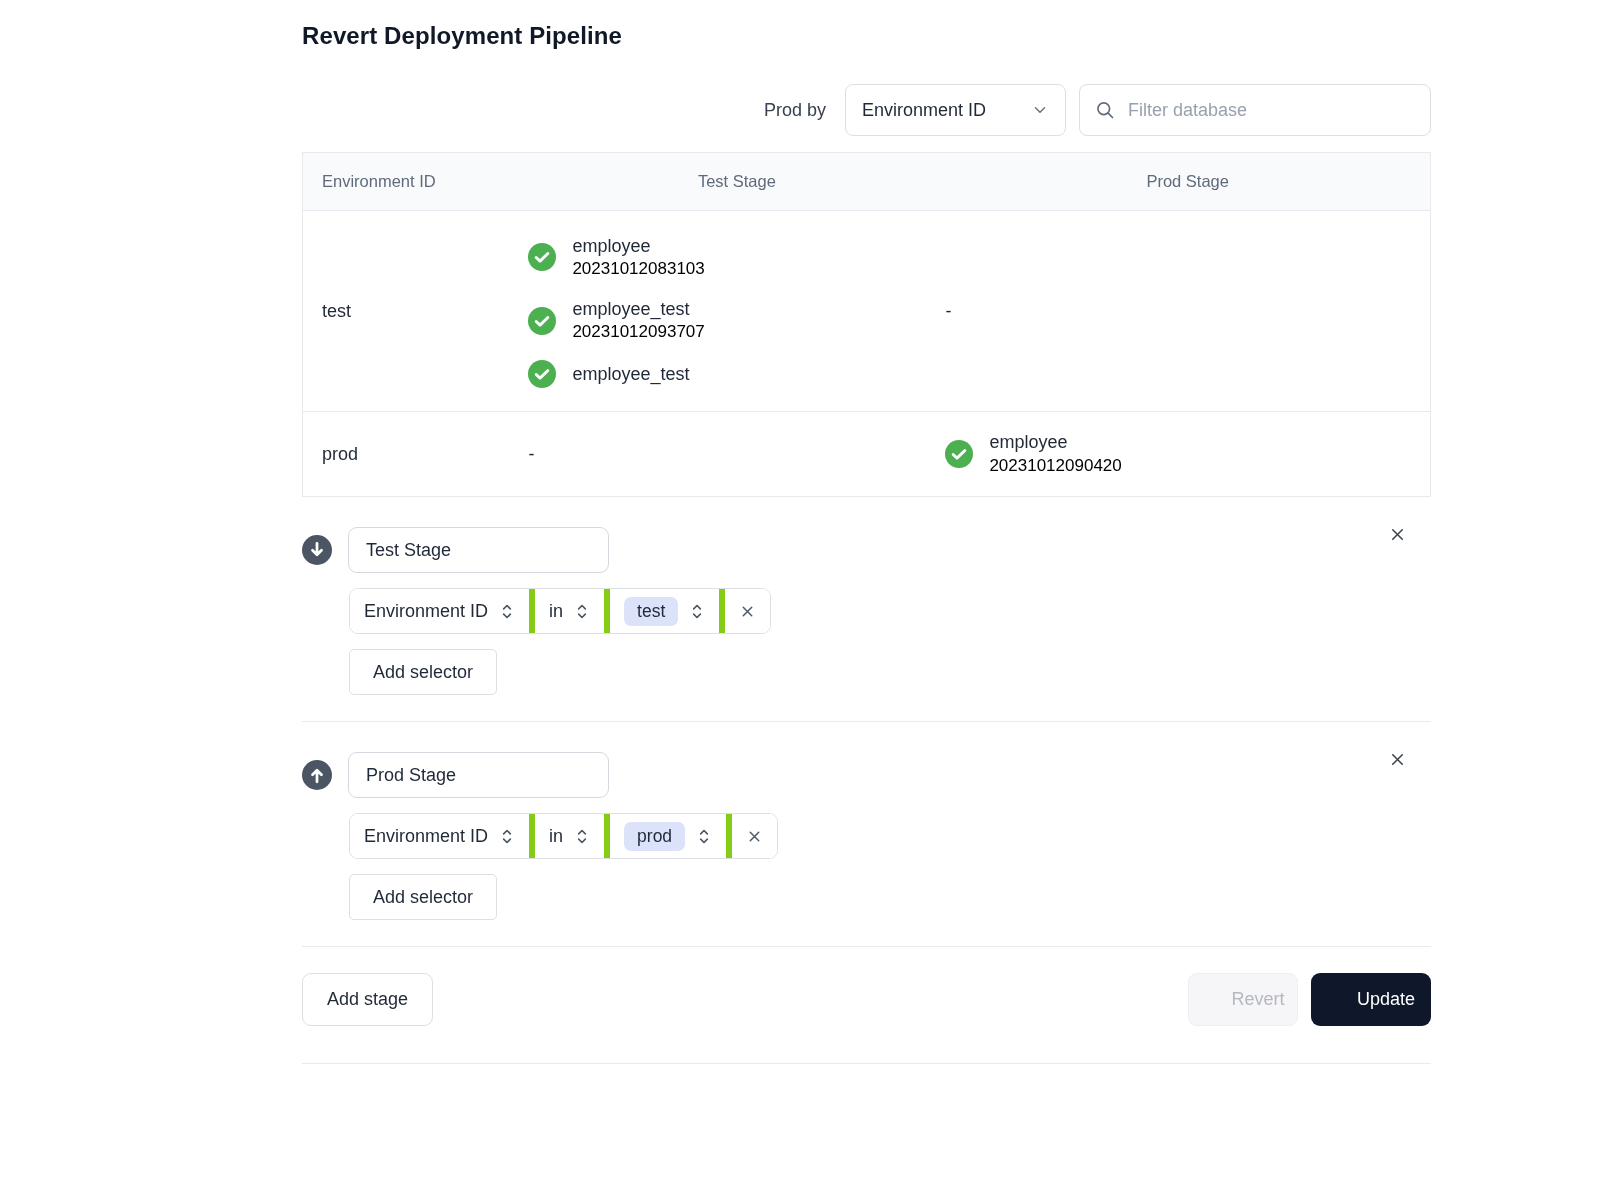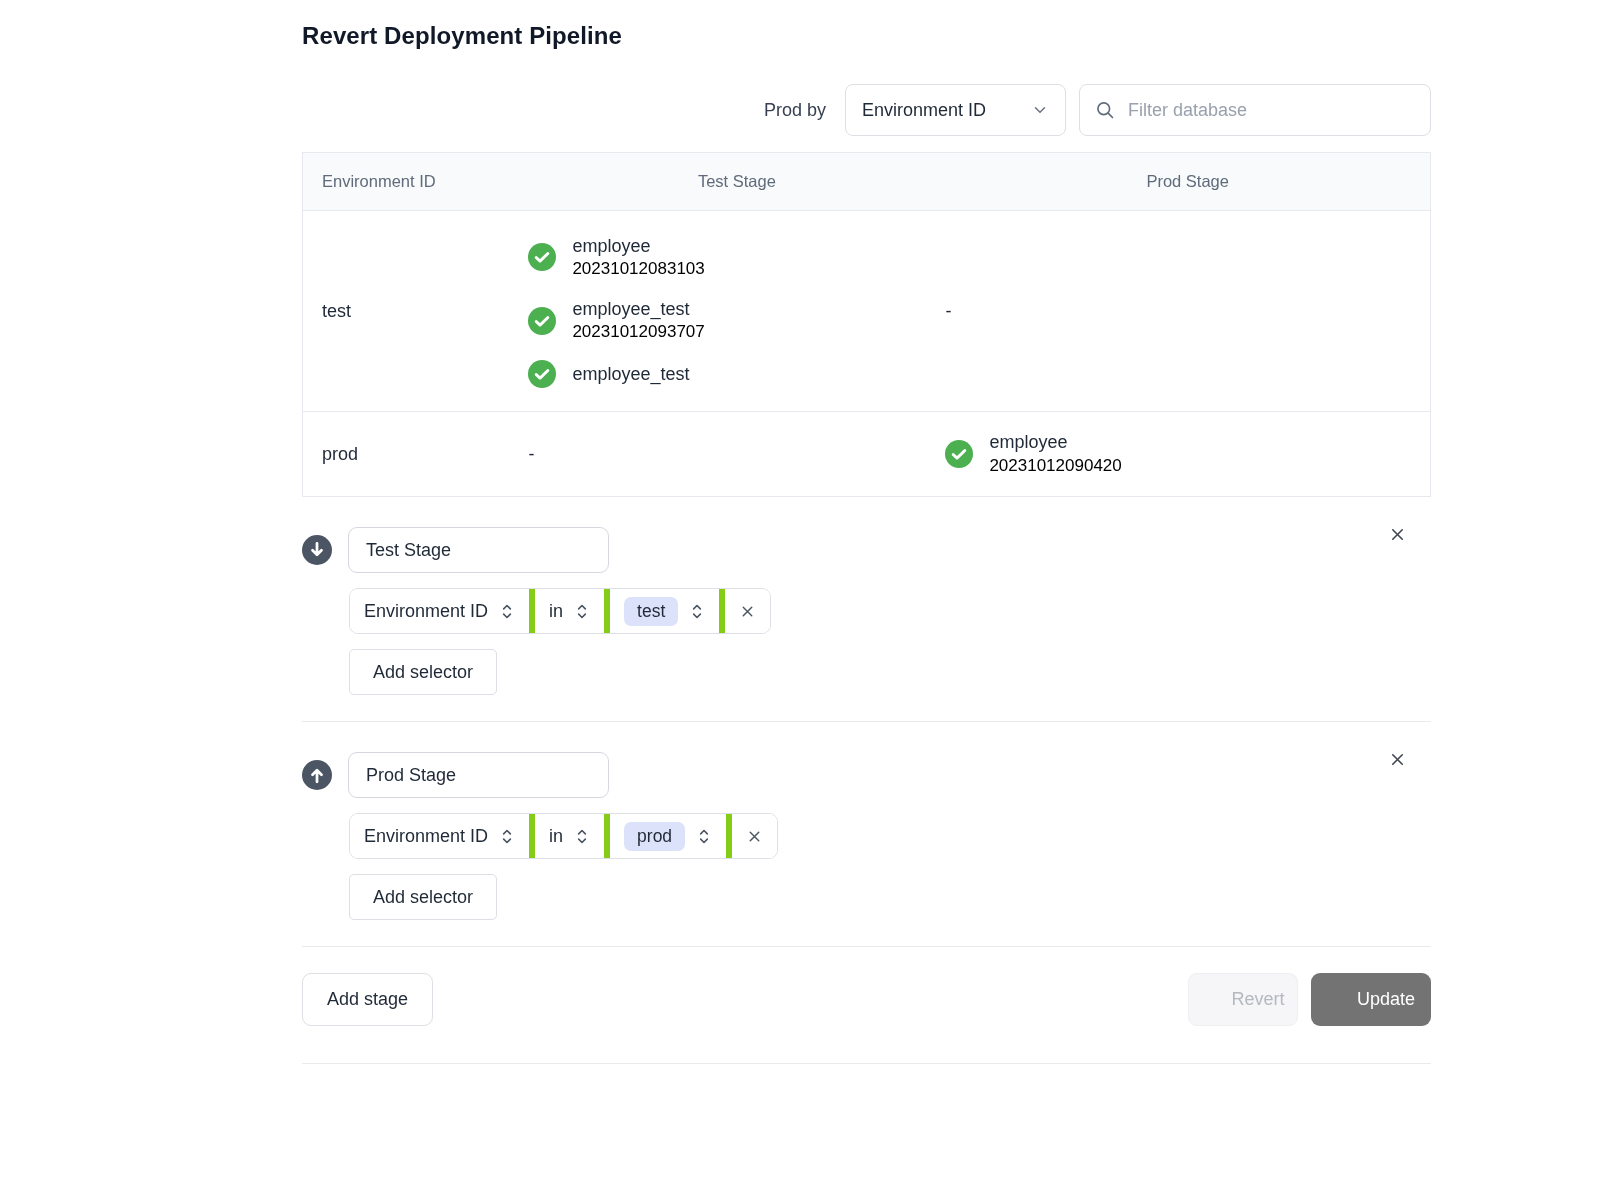--- a/index.html
+++ b/index.html
@@ -201,21 +201,21 @@
   .footer-right { display: flex; gap: 13px; }
   .btn-revert {
     width: 110px;
     background: #f6f6f8;
     border: 1px solid #efeff2;
     color: #b4b8c0;
     cursor: default;
   }
   .btn-update {
     width: 120px;
-    background: #737373;
+    background: #0f172a;
     border: none;
     color: #ffffff;
     font-weight: 500;
   }
   .bottom-rule { border: none; border-top: 1px solid #e8eaee; margin: 37px 0 0 0; }
 
   .icon { line-height: 0; display: inline-flex; }
 </style>
 </head>
 <body>

